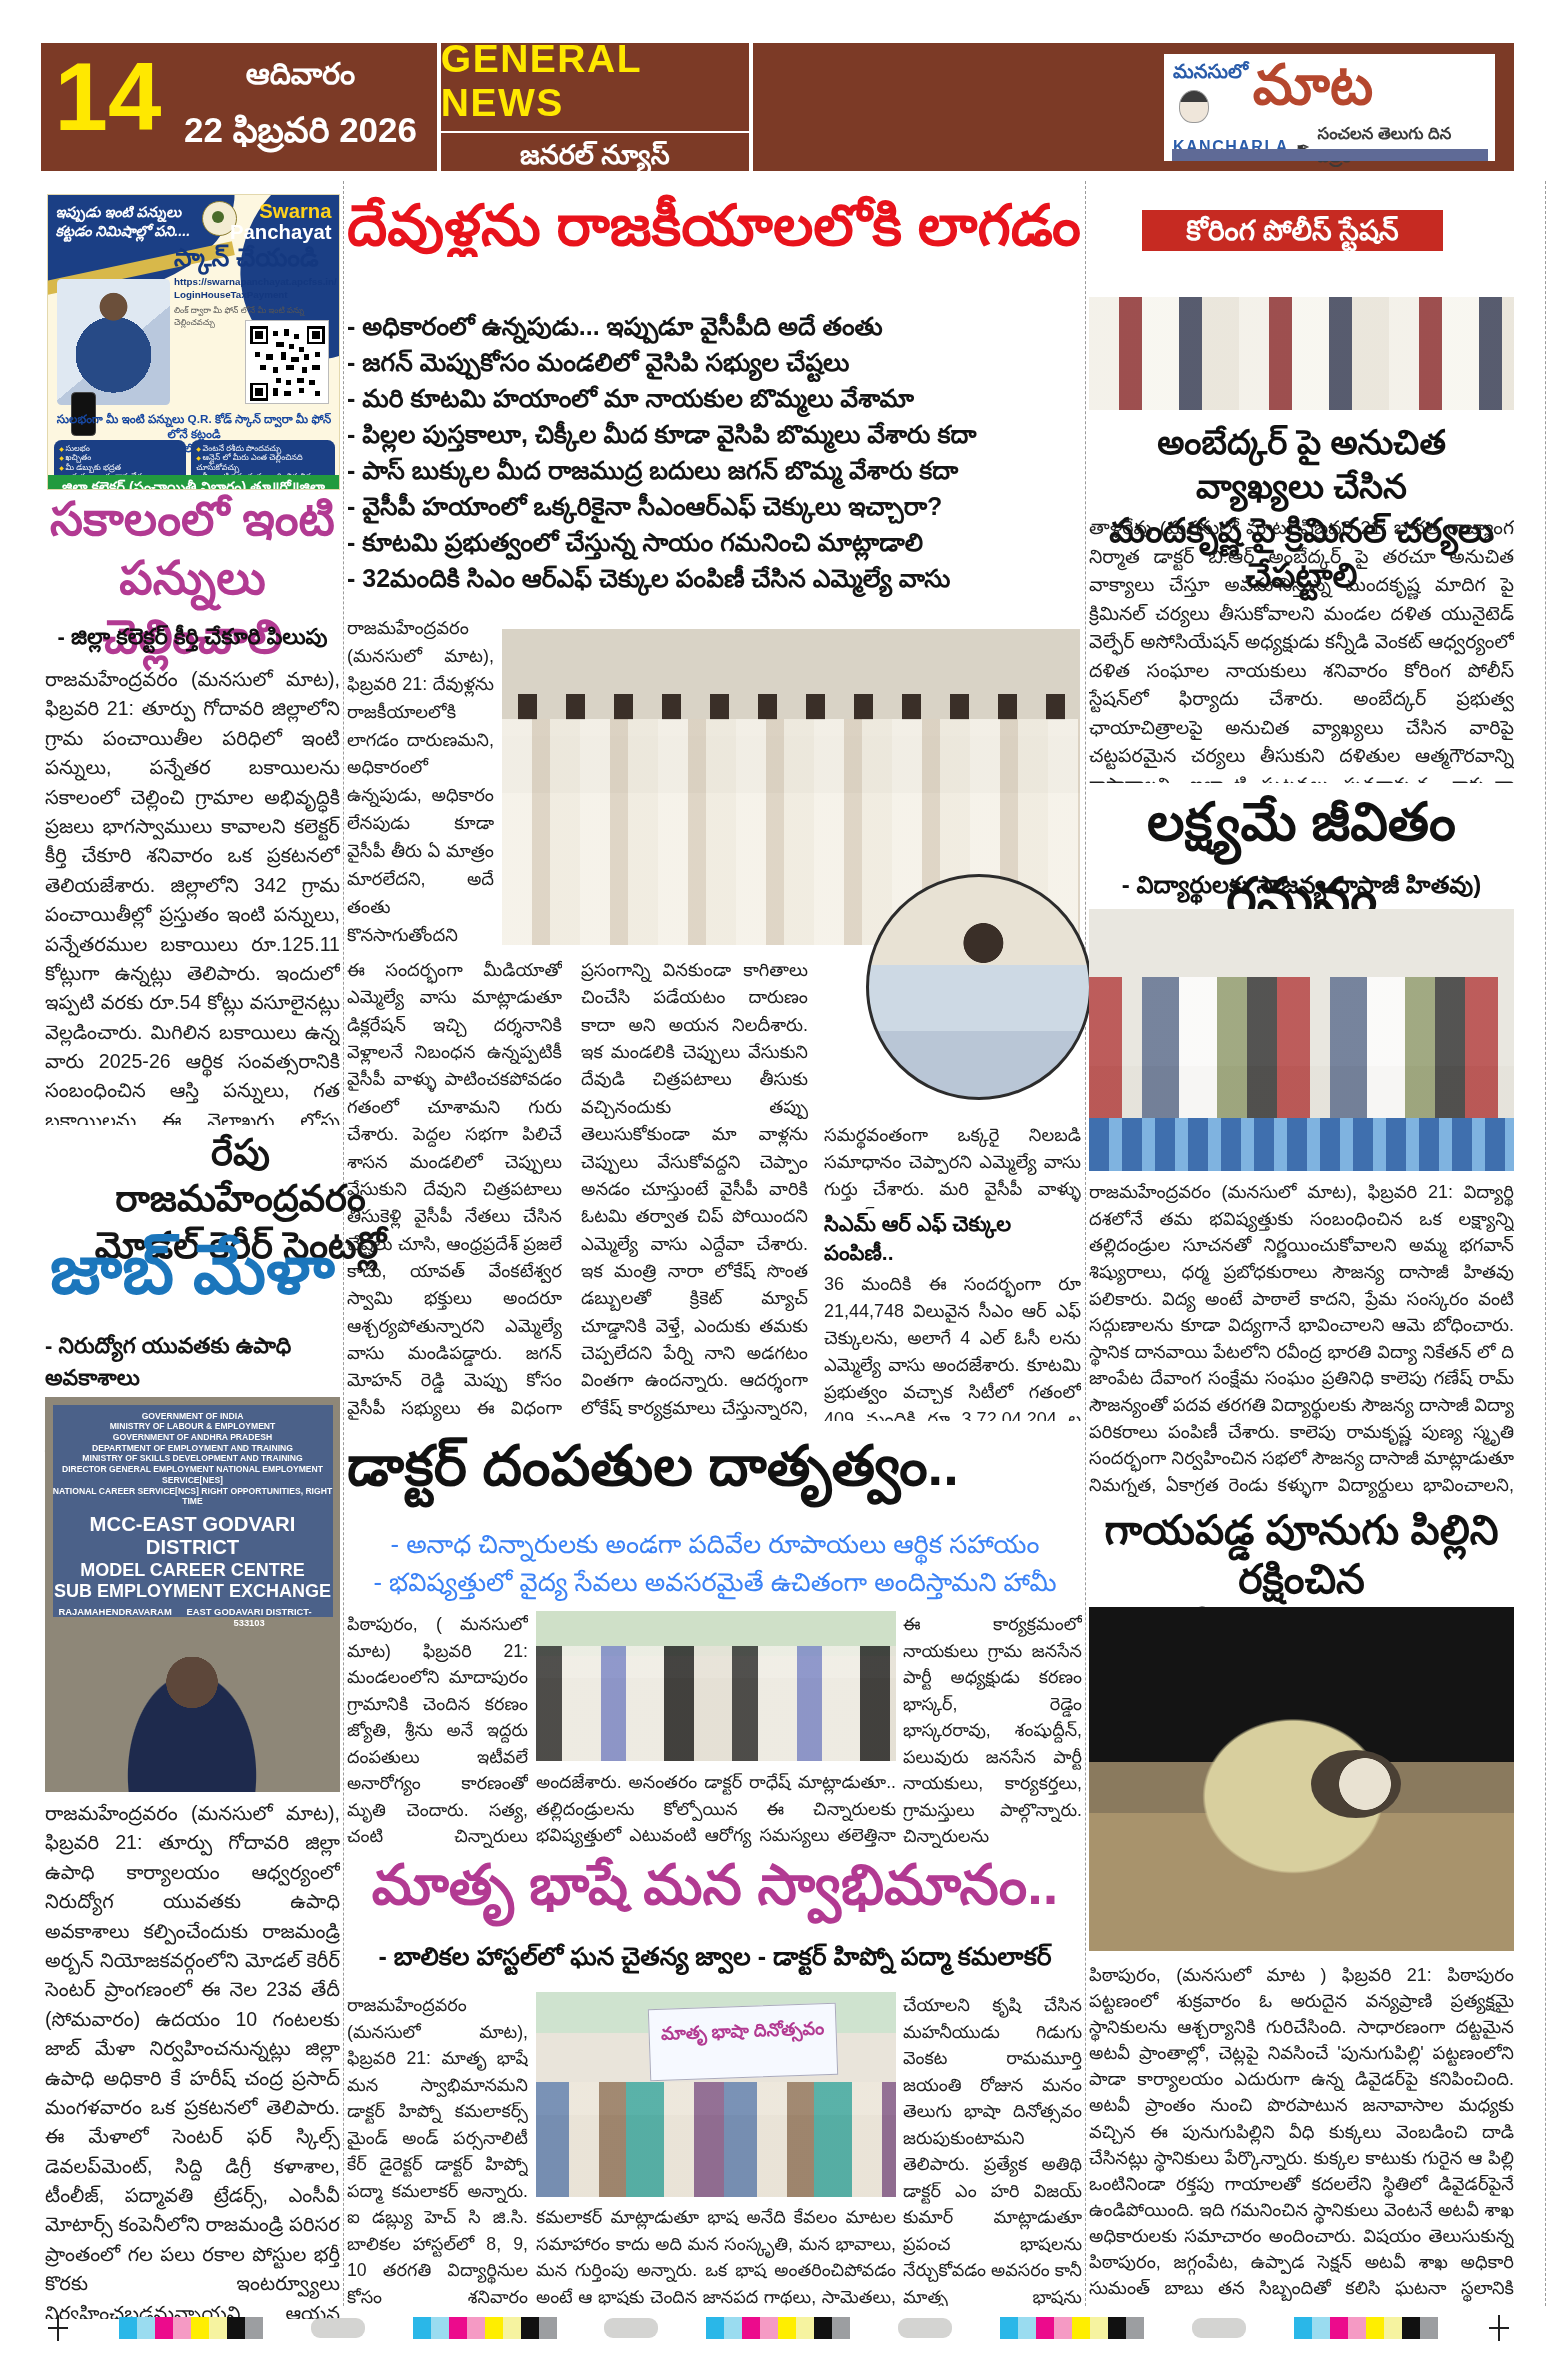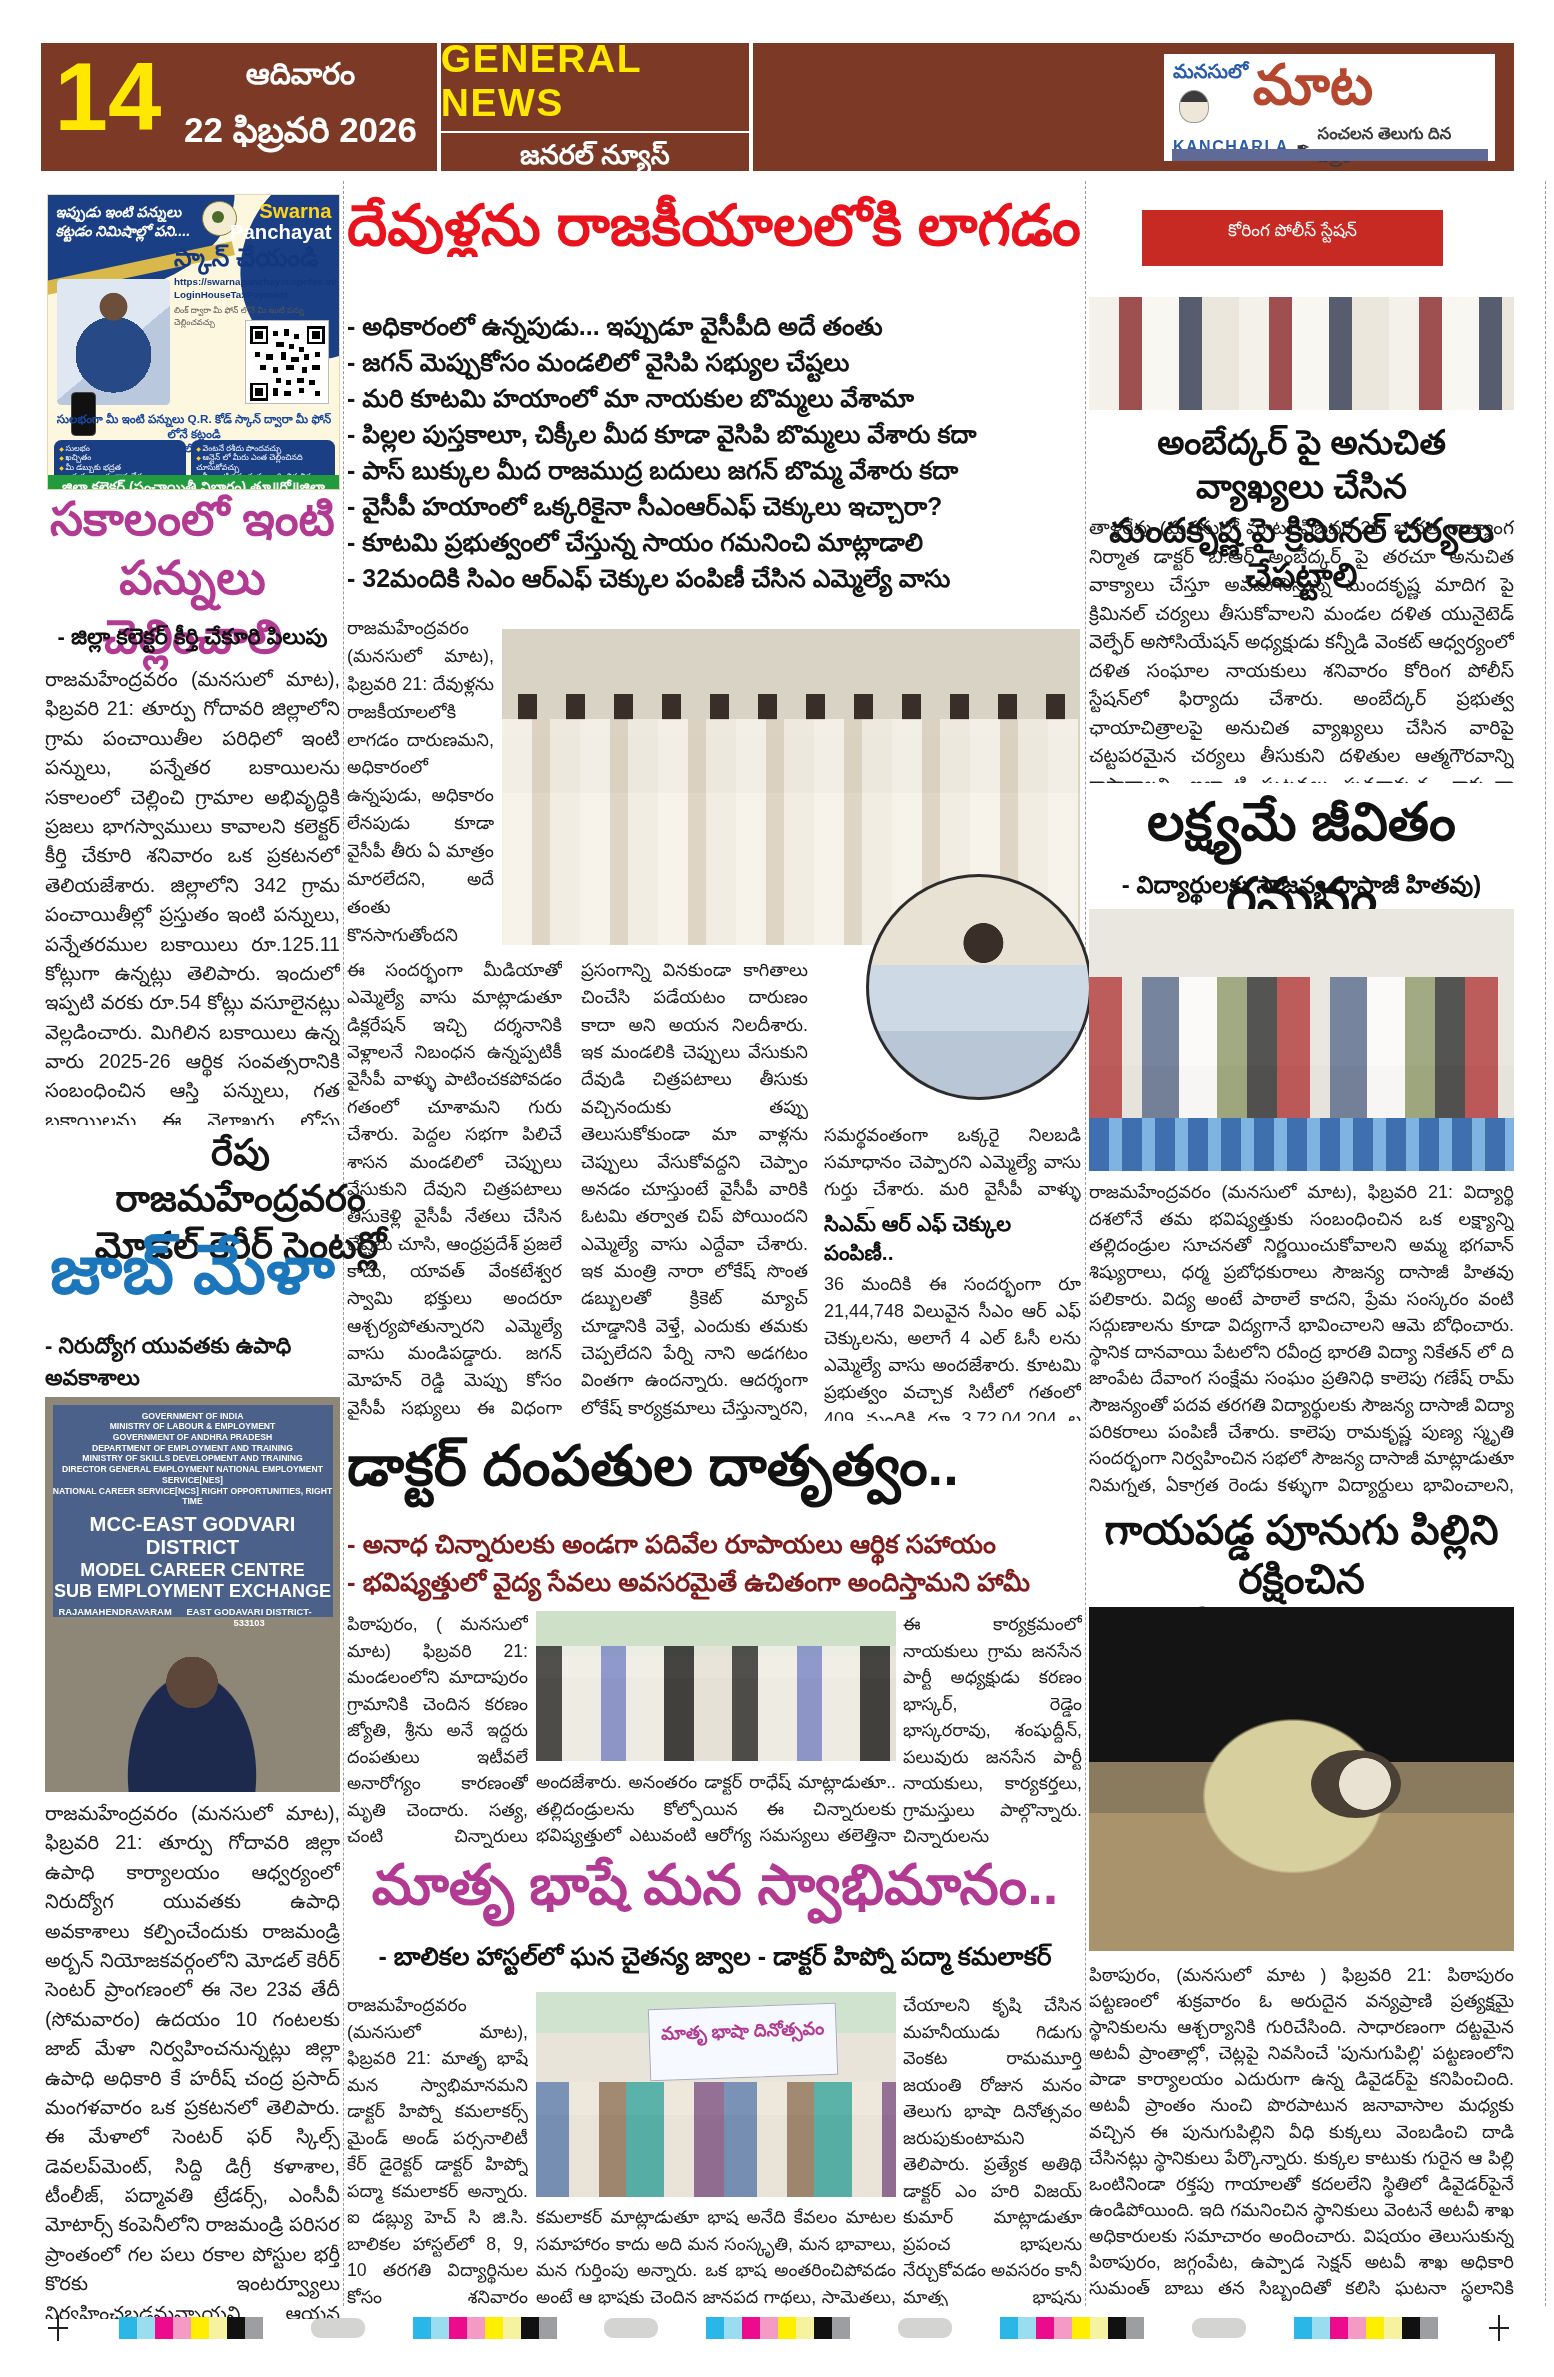--- a/index.html
+++ b/index.html
@@ -95,21 +95,21 @@
   #circphoto { left:866px; top:874px; width:226px; height:226px; border-radius:50%; border:3px solid #2c2c2c; background:
       radial-gradient(circle at 52% 30%, #3a2f28 0 19.6px, transparent 20.3px),
       linear-gradient(#e8e2d4 0 40%, #cdd9e4 40% 70%, #b9c6d6 70%); overflow:hidden; }
   #maincol1 { left:347px; top:957px; width:215px; height:465px; font-size:18px; line-height:1.52; }
   #maincol2 { left:581px; top:957px; width:227px; height:465px; font-size:18px; line-height:1.52; }
   #maincol3a { left:824px; top:1122px; width:257px; height:87px; font-size:18px; line-height:1.5; }
   #mainsub { left:824px; top:1212px; width:257px; font-size:21px; font-weight:bold; color:#111; }
   #maincol3b { left:824px; top:1271px; width:257px; height:150px; font-size:18px; line-height:1.5; }
 
   #dochead { left:347px; top:1433px; width:736px; font-size:56px; font-weight:bold; color:#121212; }
-  #docpts { left:347px; top:1525px; width:736px; font-size:25.6px; font-weight:bold; color:#7f1d1d; line-height:1.5; }
+  #docpts { left:347px; top:1525px; width:736px; font-size:25.6px; font-weight:normal; color:#3b82f6; line-height:1.5;text-align:center; }
   #docpts div::before { content:"- "; }
   #doccol1 { left:347px; top:1611px; width:181px; height:239px; font-size:17.7px; line-height:1.5; }
   #docphoto { left:536px; top:1611px; width:360px; height:150px; background:
       linear-gradient(#cfe0c8 0 30%, #e8e3d6 30% 45%, #d9d2c2 45%); overflow:hidden; }
   #docphoto .fig { position:absolute; left:0; right:0; top:35px; bottom:0;
       background:repeating-linear-gradient(90deg, #2b2b2b 0 25.6px, #f3f1ea 25.6px 65px, #7a86c8 65px 90px, #f3f1ea 90px 128px, #1c1c1c 128px 158px, #e8e4da 158px 196px); opacity:.8; }
   #doccol2 { left:536px; top:1769px; width:360px; height:81px; font-size:17.7px; line-height:1.5; }
   #doccol3 { left:903px; top:1611px; width:179px; height:239px; font-size:17.7px; line-height:1.5; }
 
   #langhead { left:347px; top:1852px; width:736px; text-align:center; font-size:56px; font-weight:bold; color:#b23a92; }
@@ -119,21 +119,21 @@
       linear-gradient(#cfe3cf 0 20%, #e9e4da 20% 60%, #d9d2c6 60%); overflow:hidden; }
   #langbanner { position:absolute; left:113px; top:13.5px; width:188px; height:72px; background:#f6f9ff; border:0.8px solid #aab; transform:rotate(-2deg); text-align:center; color:#b23a92; font-weight:bold; font-size:18px; padding-top:13.5px; }
   #langphoto .fig { position:absolute; left:0; right:0; top:90px; bottom:0;
       background:repeating-linear-gradient(90deg, #5577aa 0 33px, #efe9dd 33px 63px, #8a6b4f 63px 90px, #2aa198 90px 128px, #efe9dd 128px 158px, #774a7e 158px 188px); opacity:.75; }
   #langcol2 { left:536px; top:2204px; width:360px; height:102px; font-size:17.7px; line-height:1.5; }
   #langcol3 { left:903px; top:1992px; width:179px; height:314px; font-size:17.7px; line-height:1.5; }
 
   
   #policephoto { left:1089px; top:184px; width:425px; height:226px; background:
       linear-gradient(#e4d6bd 0 55%, #cbb globally 55%), linear-gradient(#e4d6bd 0 55%, #cbbd9f 55%); overflow:hidden; }
-  #policesign { position:absolute; left:53px; top:25.6px; width:301px; height:56px; background:#c62a22; color:#fff; font-size:17px; font-weight:normal; text-align:center; line-height:41px; }
+  #policesign { position:absolute; left:53px; top:25.6px; width:301px; height:41px; background:#c62a22; color:#fff; font-size:28px; font-weight:bold; text-align:center; line-height:41px; }
   #policephoto .crowd { position:absolute; left:0; right:0; bottom:0; height:113px;
       background:repeating-linear-gradient(90deg, #f2efe6 0 30px, #8c3030 30px 53px, #f7f5ee 53px 90px, #3a3f55 90px 113px, #e7e2d6 113px 150px); opacity:.85; }
   #ambhead { left:1089px; top:420px; width:425px; text-align:center; font-size:34px; font-weight:bold; color:#121212; line-height:1.3; }
   #ambbody { left:1089px; top:514px; width:425px; height:269px; font-size:19px; line-height:1.5; }
   #goalhead { left:1089px; top:791px; width:425px; text-align:center; font-size:53px; font-weight:bold; color:#121212; }
   #goalsub { left:1089px; top:871px; width:425px; text-align:center; font-size:24px; font-weight:bold; color:#121212; }
   #goalphoto { left:1089px; top:909px; width:425px; height:262px; background:
       linear-gradient(#e9e7e0 0 60%, #d8d3c8 60%); overflow:hidden; }
   #goalphoto .fig { position:absolute; left:0; right:0; top:68px; bottom:0;
       background:repeating-linear-gradient(90deg, #b23a3a 0 33px, #e9e7e0 33px 53px, #5a6b8c 53px 90px, #ffffff 90px 128px, #8f9a6b 128px 158px, #2f2f2f 158px 188px); opacity:.8; }

